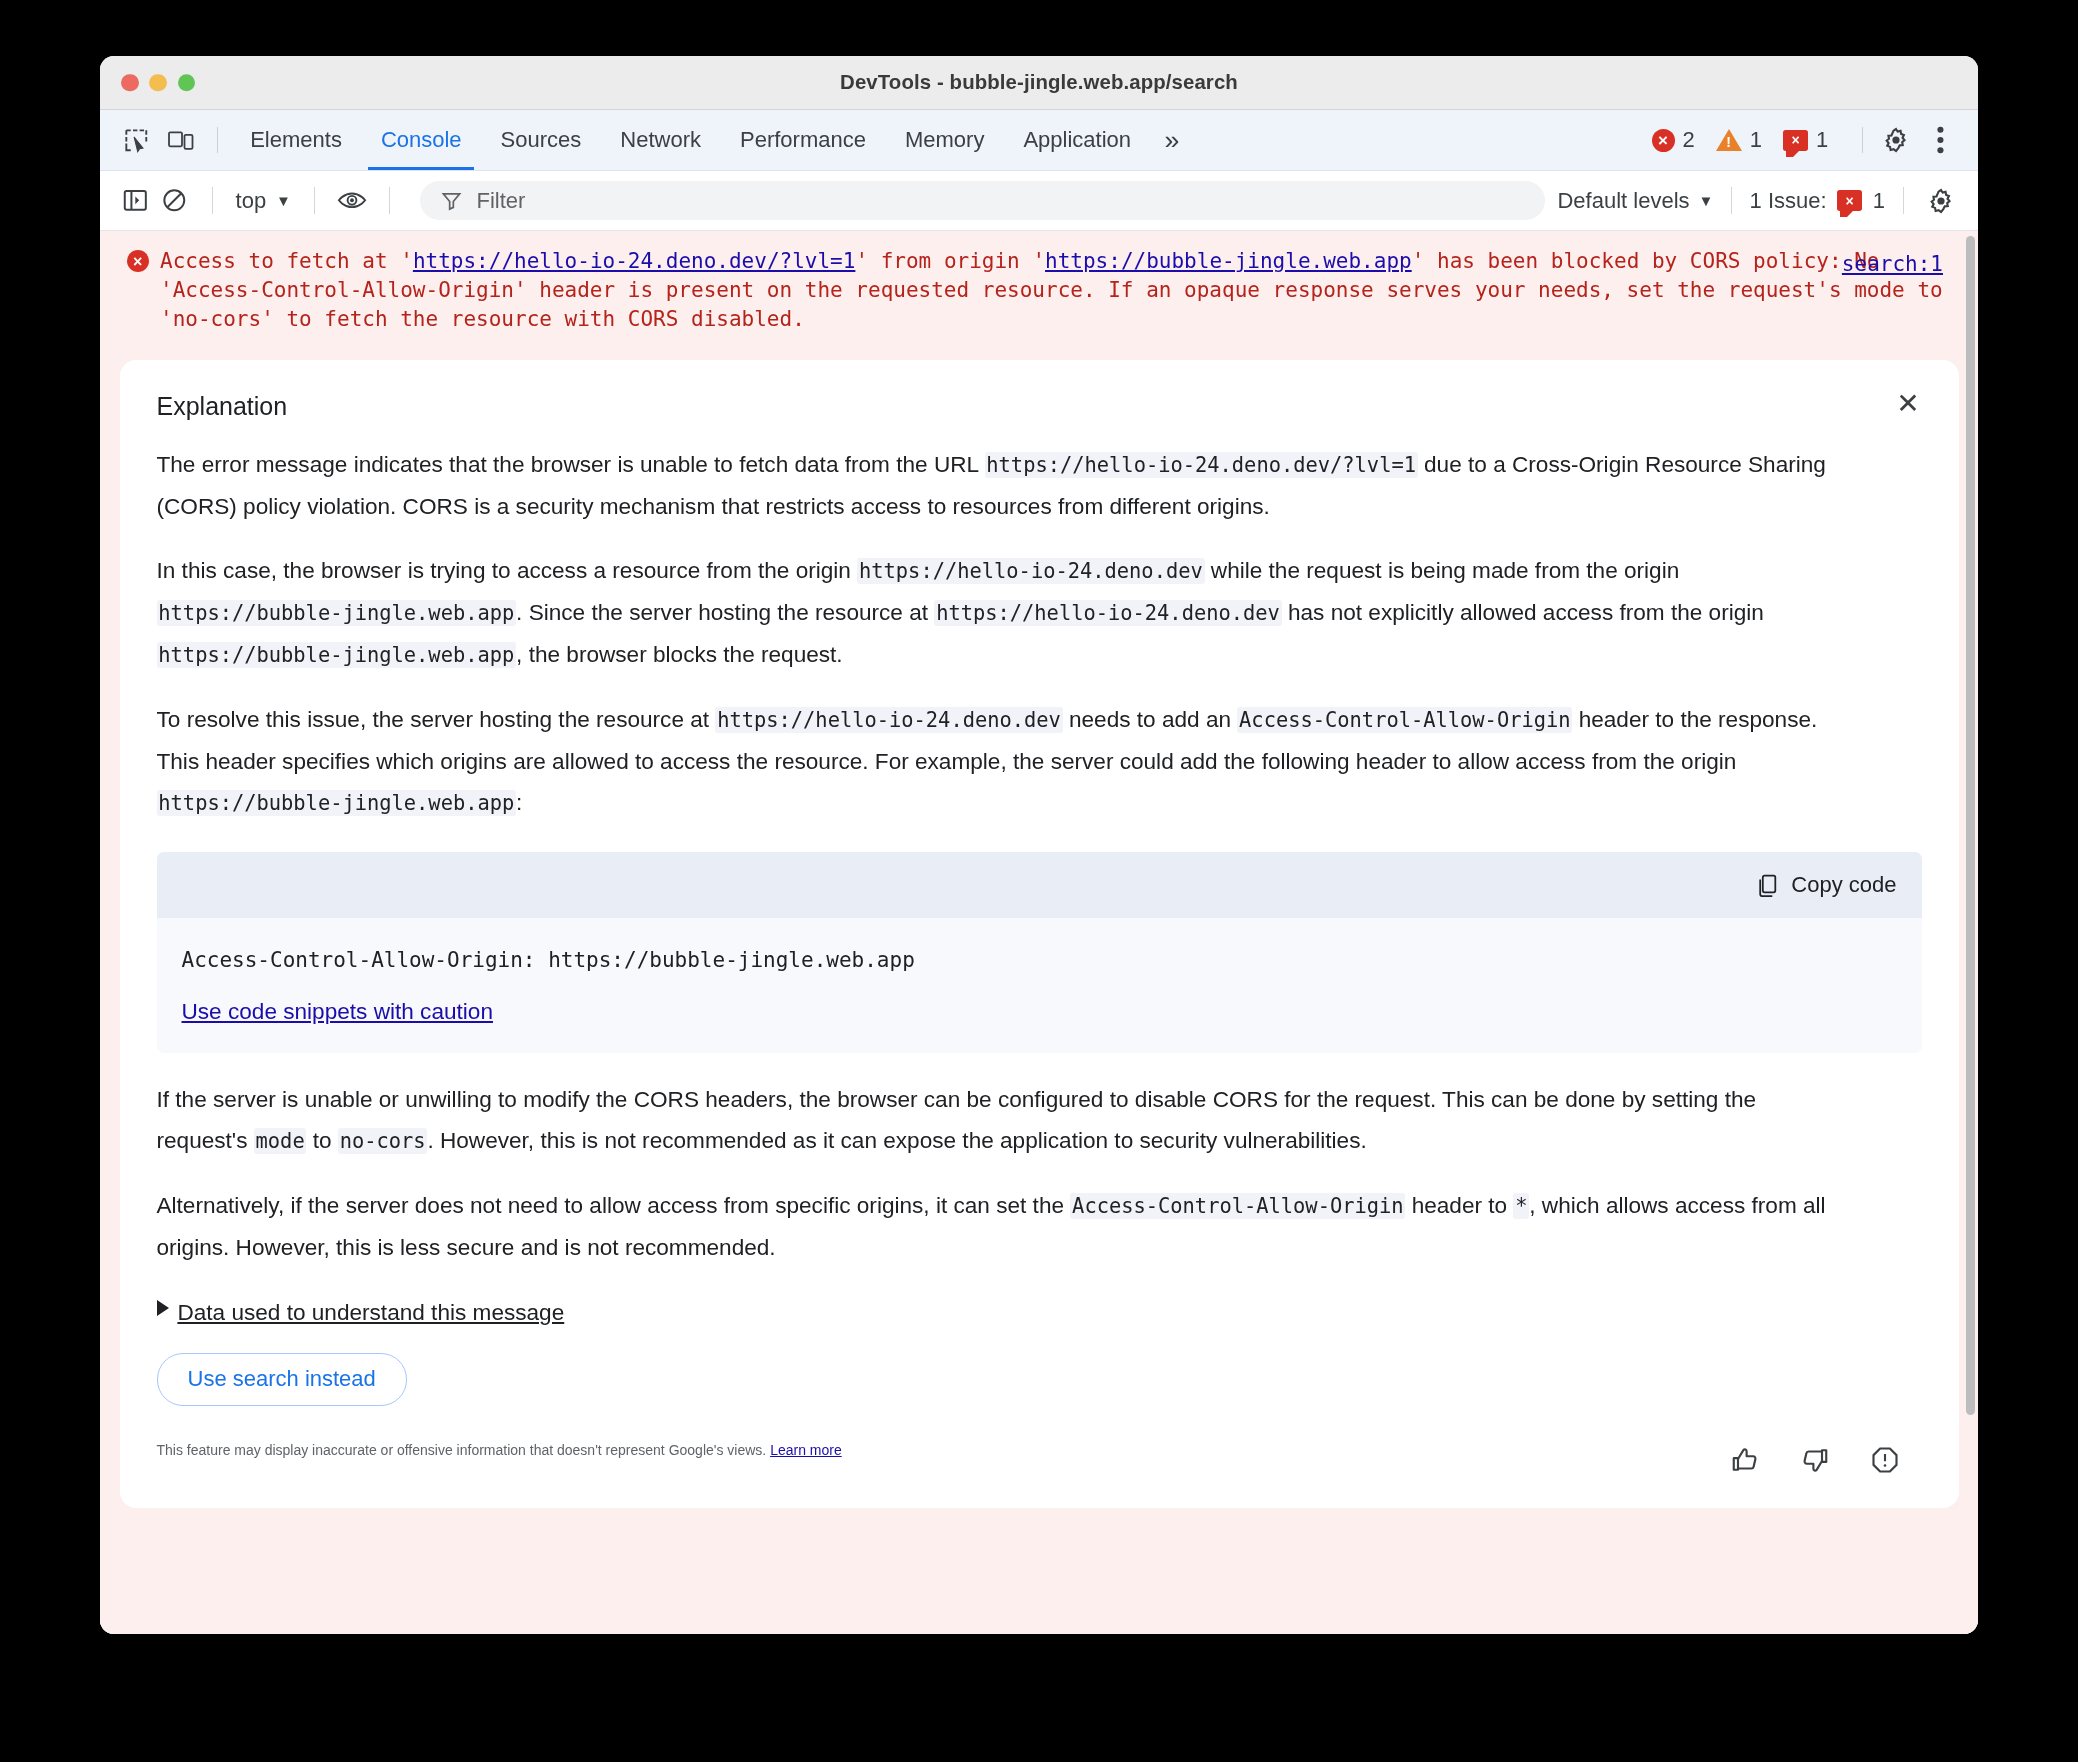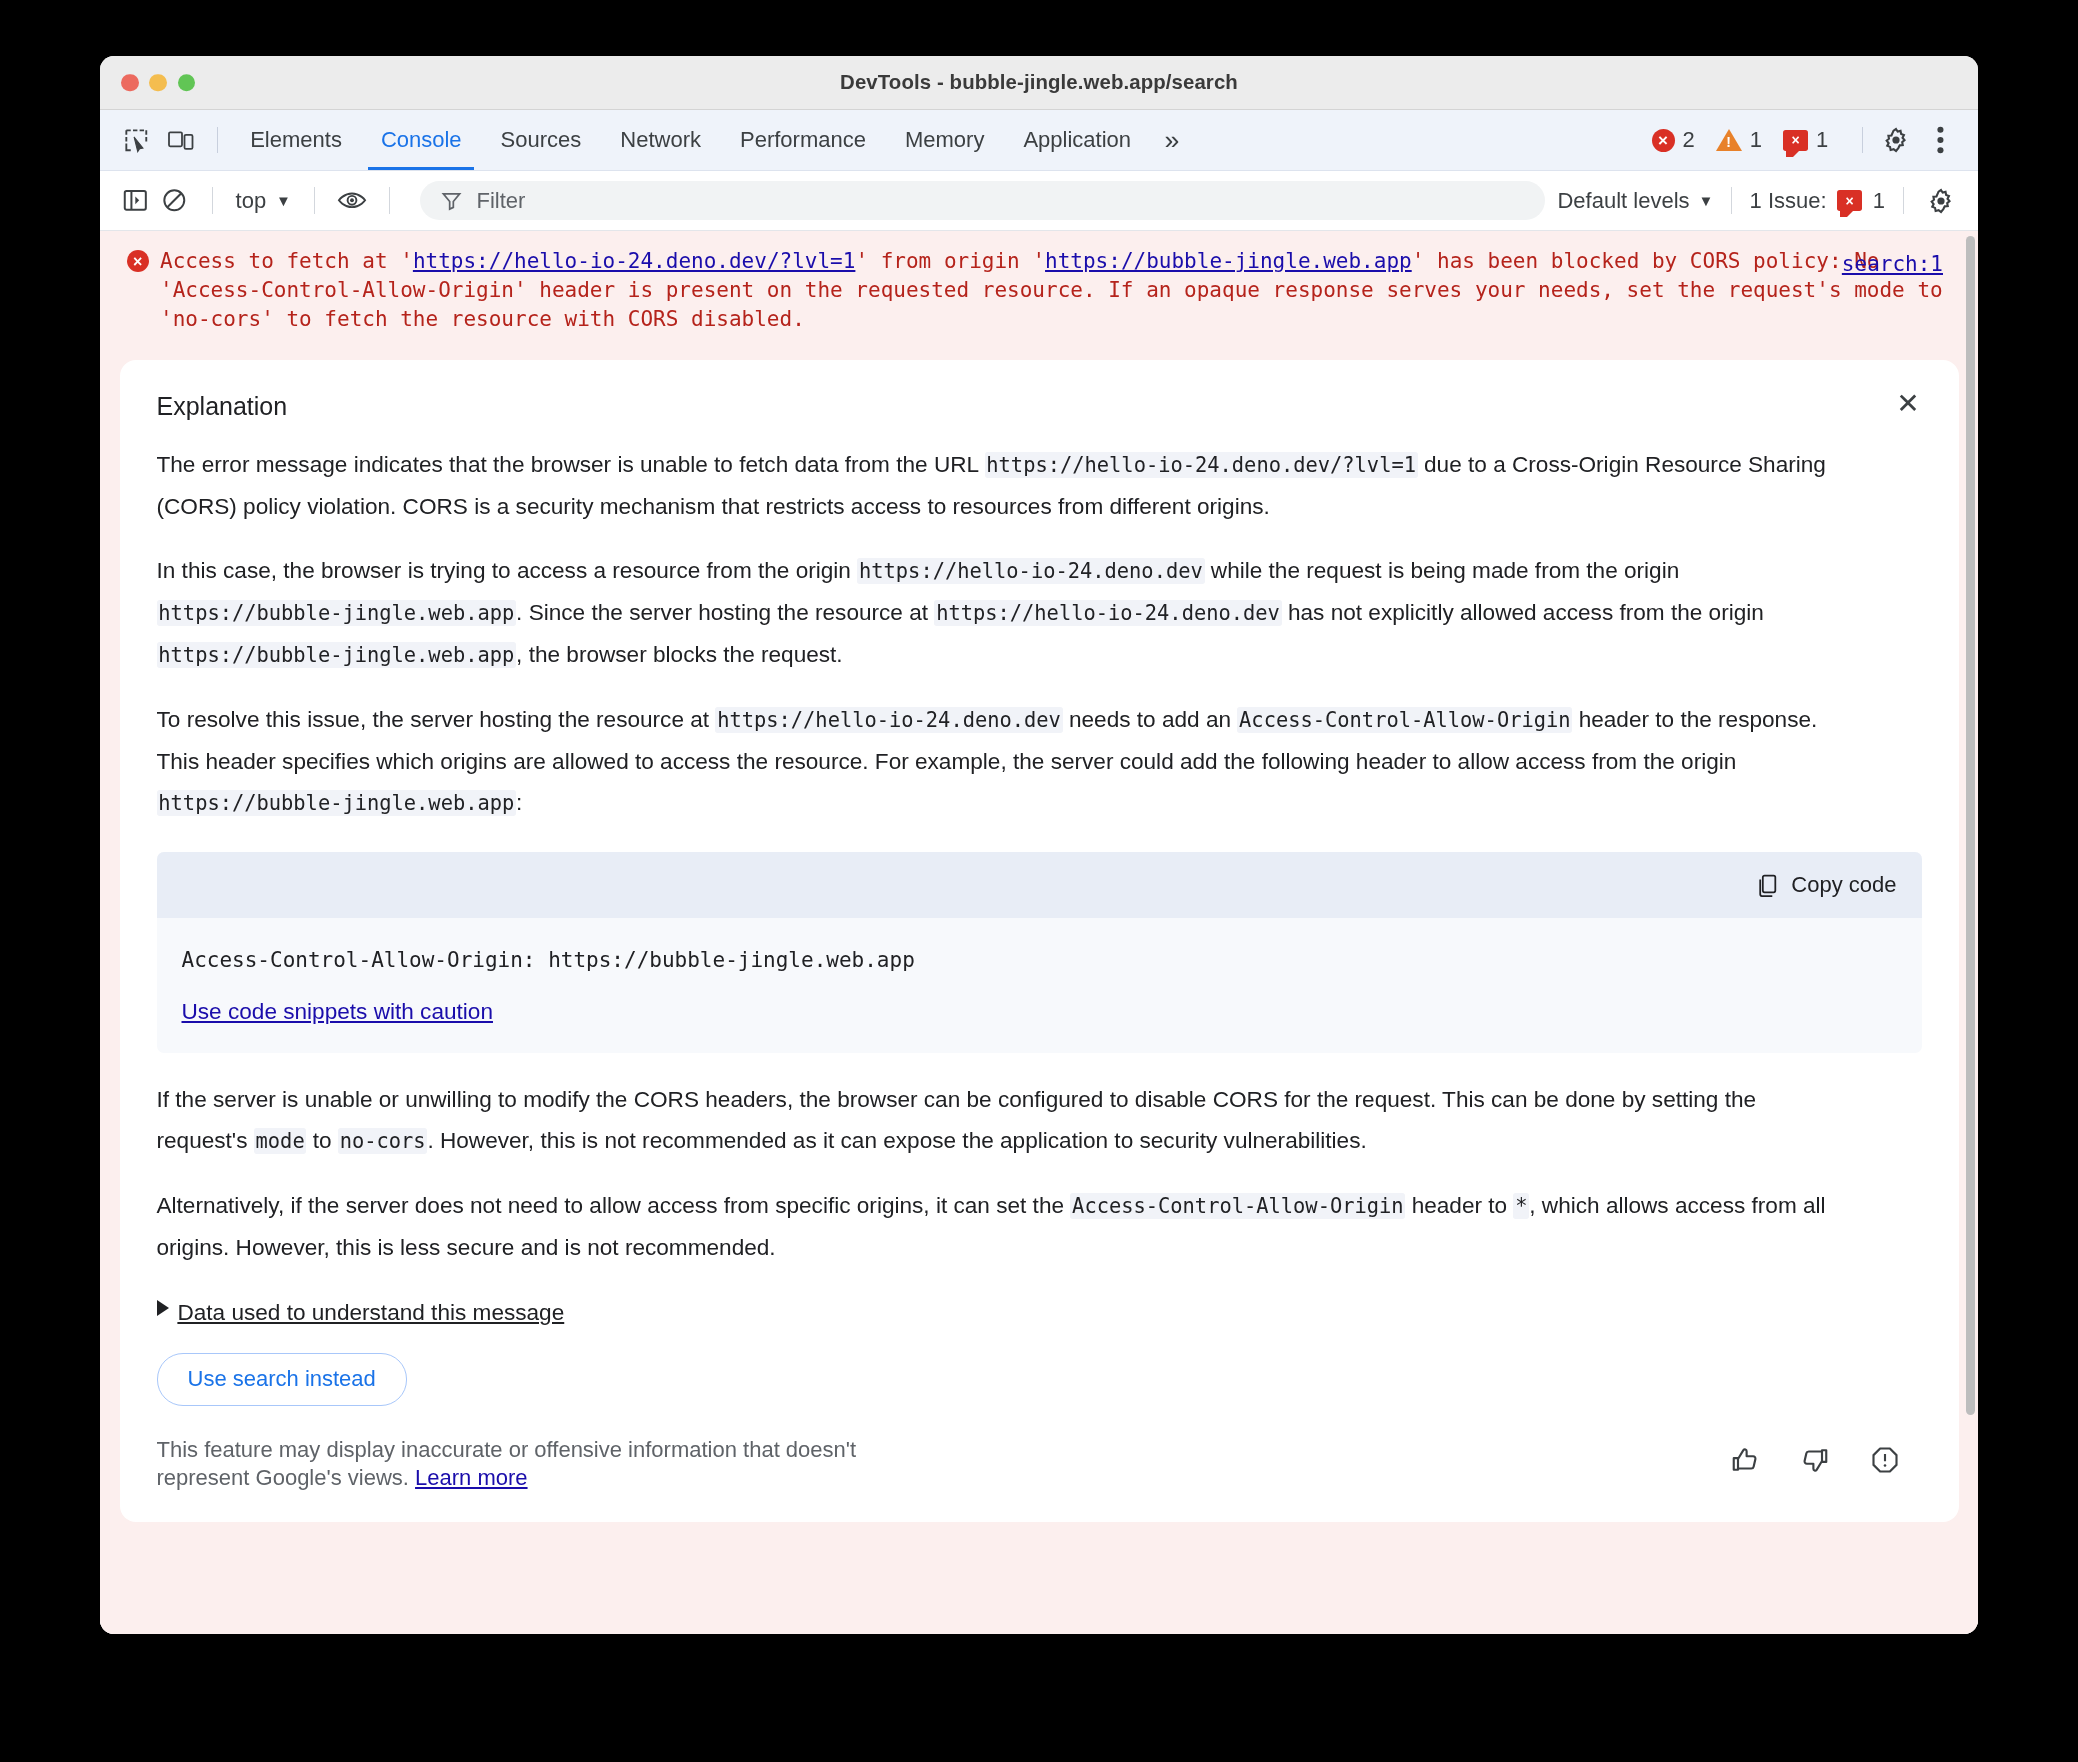--- a/index.html
+++ b/index.html
@@ -383,21 +383,21 @@
     margin-bottom: 30px;
   }
 
   
   .card-footer {
     display: flex;
     align-items: flex-start;
     justify-content: space-between;
   }
   .disclaimer {
-    font-size: 22px;
+    font-size: 14px;
     line-height: 28px;
     color: #5f6368;
     max-width: 798px;
   }
   .disclaimer a { color: #1a0dab; text-decoration: underline; }
   .fb-icons {
     display: flex;
     align-items: center;
     gap: 35px;
     padding-top: 7px;

